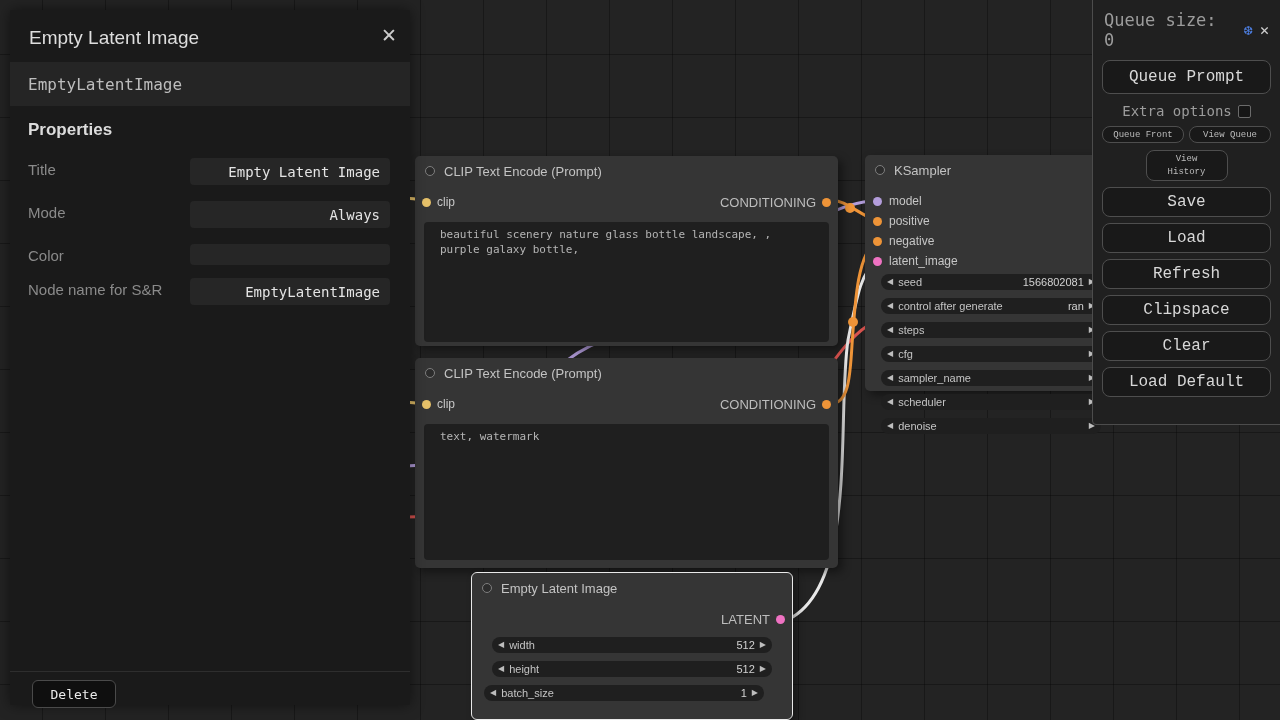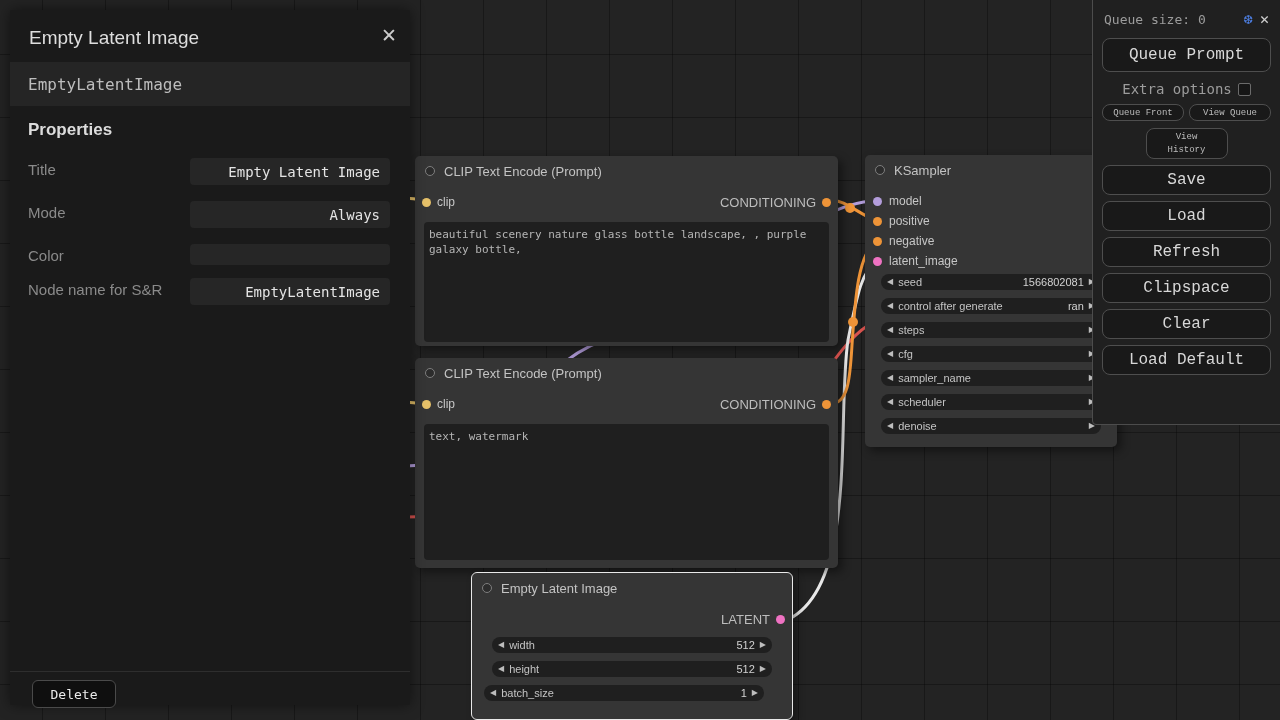--- a/index.html
+++ b/index.html
@@ -32,21 +32,21 @@
               justify-content:space-between; padding:0 7px; }
   .slot { display:flex; align-items:center; gap:6px; color:#c6c6c6; font-size:12px; }
   .dot { width:9px; height:9px; border-radius:50%; flex:none; }
   .dot-clip  { background:#e5c069; }
   .dot-cond  { background:#ee9438; }
   .dot-model { background:#b39ddb; }
   .dot-latent{ background:#ef72c2; }
   .textarea {
     position:absolute; left:9px; right:9px; background:#1f1f1f; border-radius:4px;
     color:#b5b5b5; font:11px/1.35 "DejaVu Sans Mono", monospace;
-    padding:6px 5px; overflow:hidden;
+    padding:6px 16px; overflow:hidden;
   }
   .in-row { height:20px; display:flex; align-items:center; gap:7px;
             padding-left:8px; color:#c6c6c6; font-size:12px; }
   .pill {
     position:absolute; height:16px; background:#1f1f1f; border-radius:8px;
     display:flex; align-items:center; padding:0 6px; font-size:11px; color:#c4c4c4;
   }
   .pill .w-label { margin-left:5px; white-space:nowrap; overflow:hidden; }
   .pill .w-value { margin-left:auto; margin-right:5px; color:#d2d2d2; white-space:nowrap; }
   .arr { font-size:8px; color:#bdbdbd; line-height:1; flex:none; }
@@ -83,21 +83,21 @@
     display:flex; align-items:center; justify-content:center; cursor:pointer;
   }
 
   
   .menu {
     position:absolute; left:1092px; top:-1px; width:189px; height:426px;
     background:#202020; border:1px solid #4c4c4c; border-radius:0 0 0 4px;
     padding:10px 9px 8px 9px; font-family:"DejaVu Sans Mono", monospace;
   }
   .menu-row1 { display:flex; align-items:center; gap:7px; padding:0 2px; }
-  .queue-size { flex:1; color:#9c9c9c; font-size:13px; }
+  .queue-size { flex:1; color:#9c9c9c; font-size:17px; }
   .settings-icon { color:#4d7fe3; font-size:15px; cursor:pointer; }
   .settings-icon::before { content:"❆"; }
   .menu-close { color:#cfcfcf; font-size:15px; cursor:pointer; }
   .menu-btn {
     background:#191919; border:1px solid #4e4e4e; border-radius:8px; color:#d8d8d8;
     display:flex; align-items:center; justify-content:center; cursor:pointer;
     font-family:Liberation Mono, monospace; text-align:center;
   }
   .queue-prompt { width:100%; height:34px; font-size:16px; margin-top:10px; }
   .extra-row { display:flex; align-items:center; justify-content:center; gap:6px;
@@ -156,21 +156,21 @@
         <span>clip</span>
       </span>
       <span class="slot">
         <span class="out-label">CONDITIONING</span>
         <span class="dot dot-cond"></span>
       </span>
     </div>
     <div class="textarea" style="top:66px; height:136px;">text, watermark</div>
   </div>
 
-  <div class="node" style="left:865px; top:155px; width:252px; height:292px;">
+  <div class="node" style="left:865px; top:155px; width:252px; height:236px;">
     <div class="node-header">
       <span class="collapse-dot"></span>
       <span class="node-title">KSampler</span>
     </div>
     <div class="in-row" style="margin-top:6px;">
       <span class="dot dot-model"></span>
       <span>model</span>
     </div>
     <div class="in-row">
       <span class="dot dot-cond"></span>

